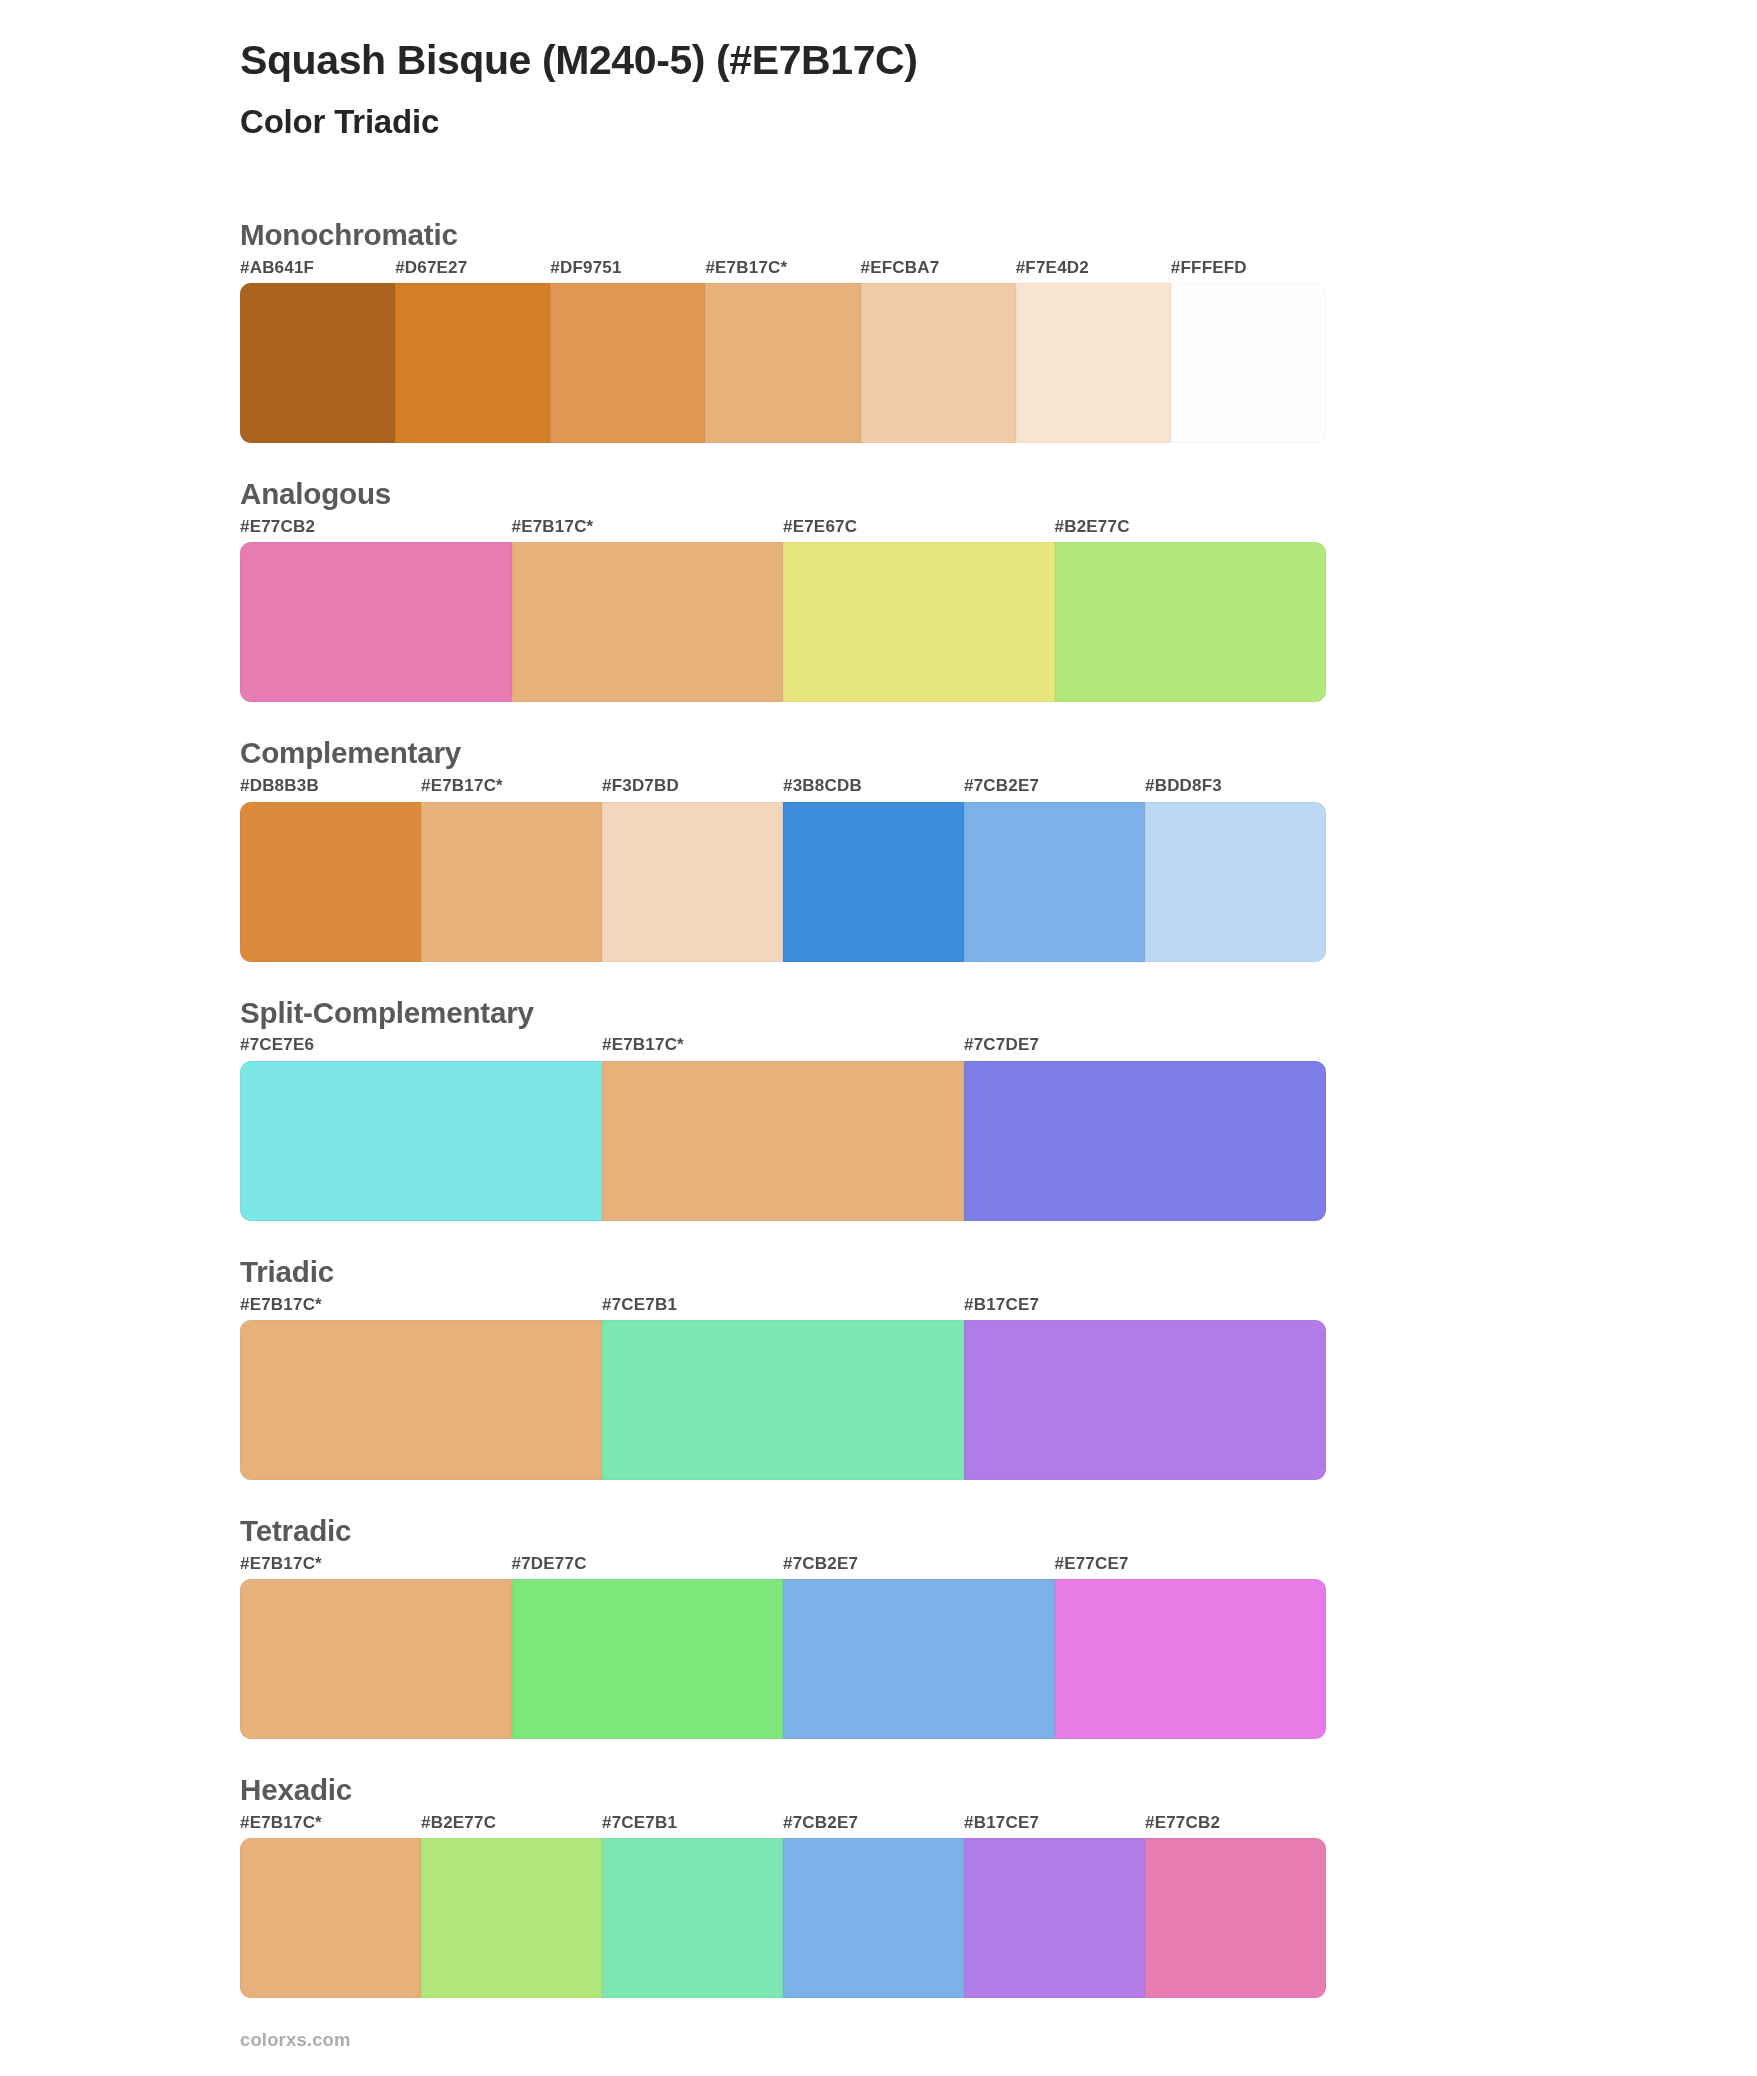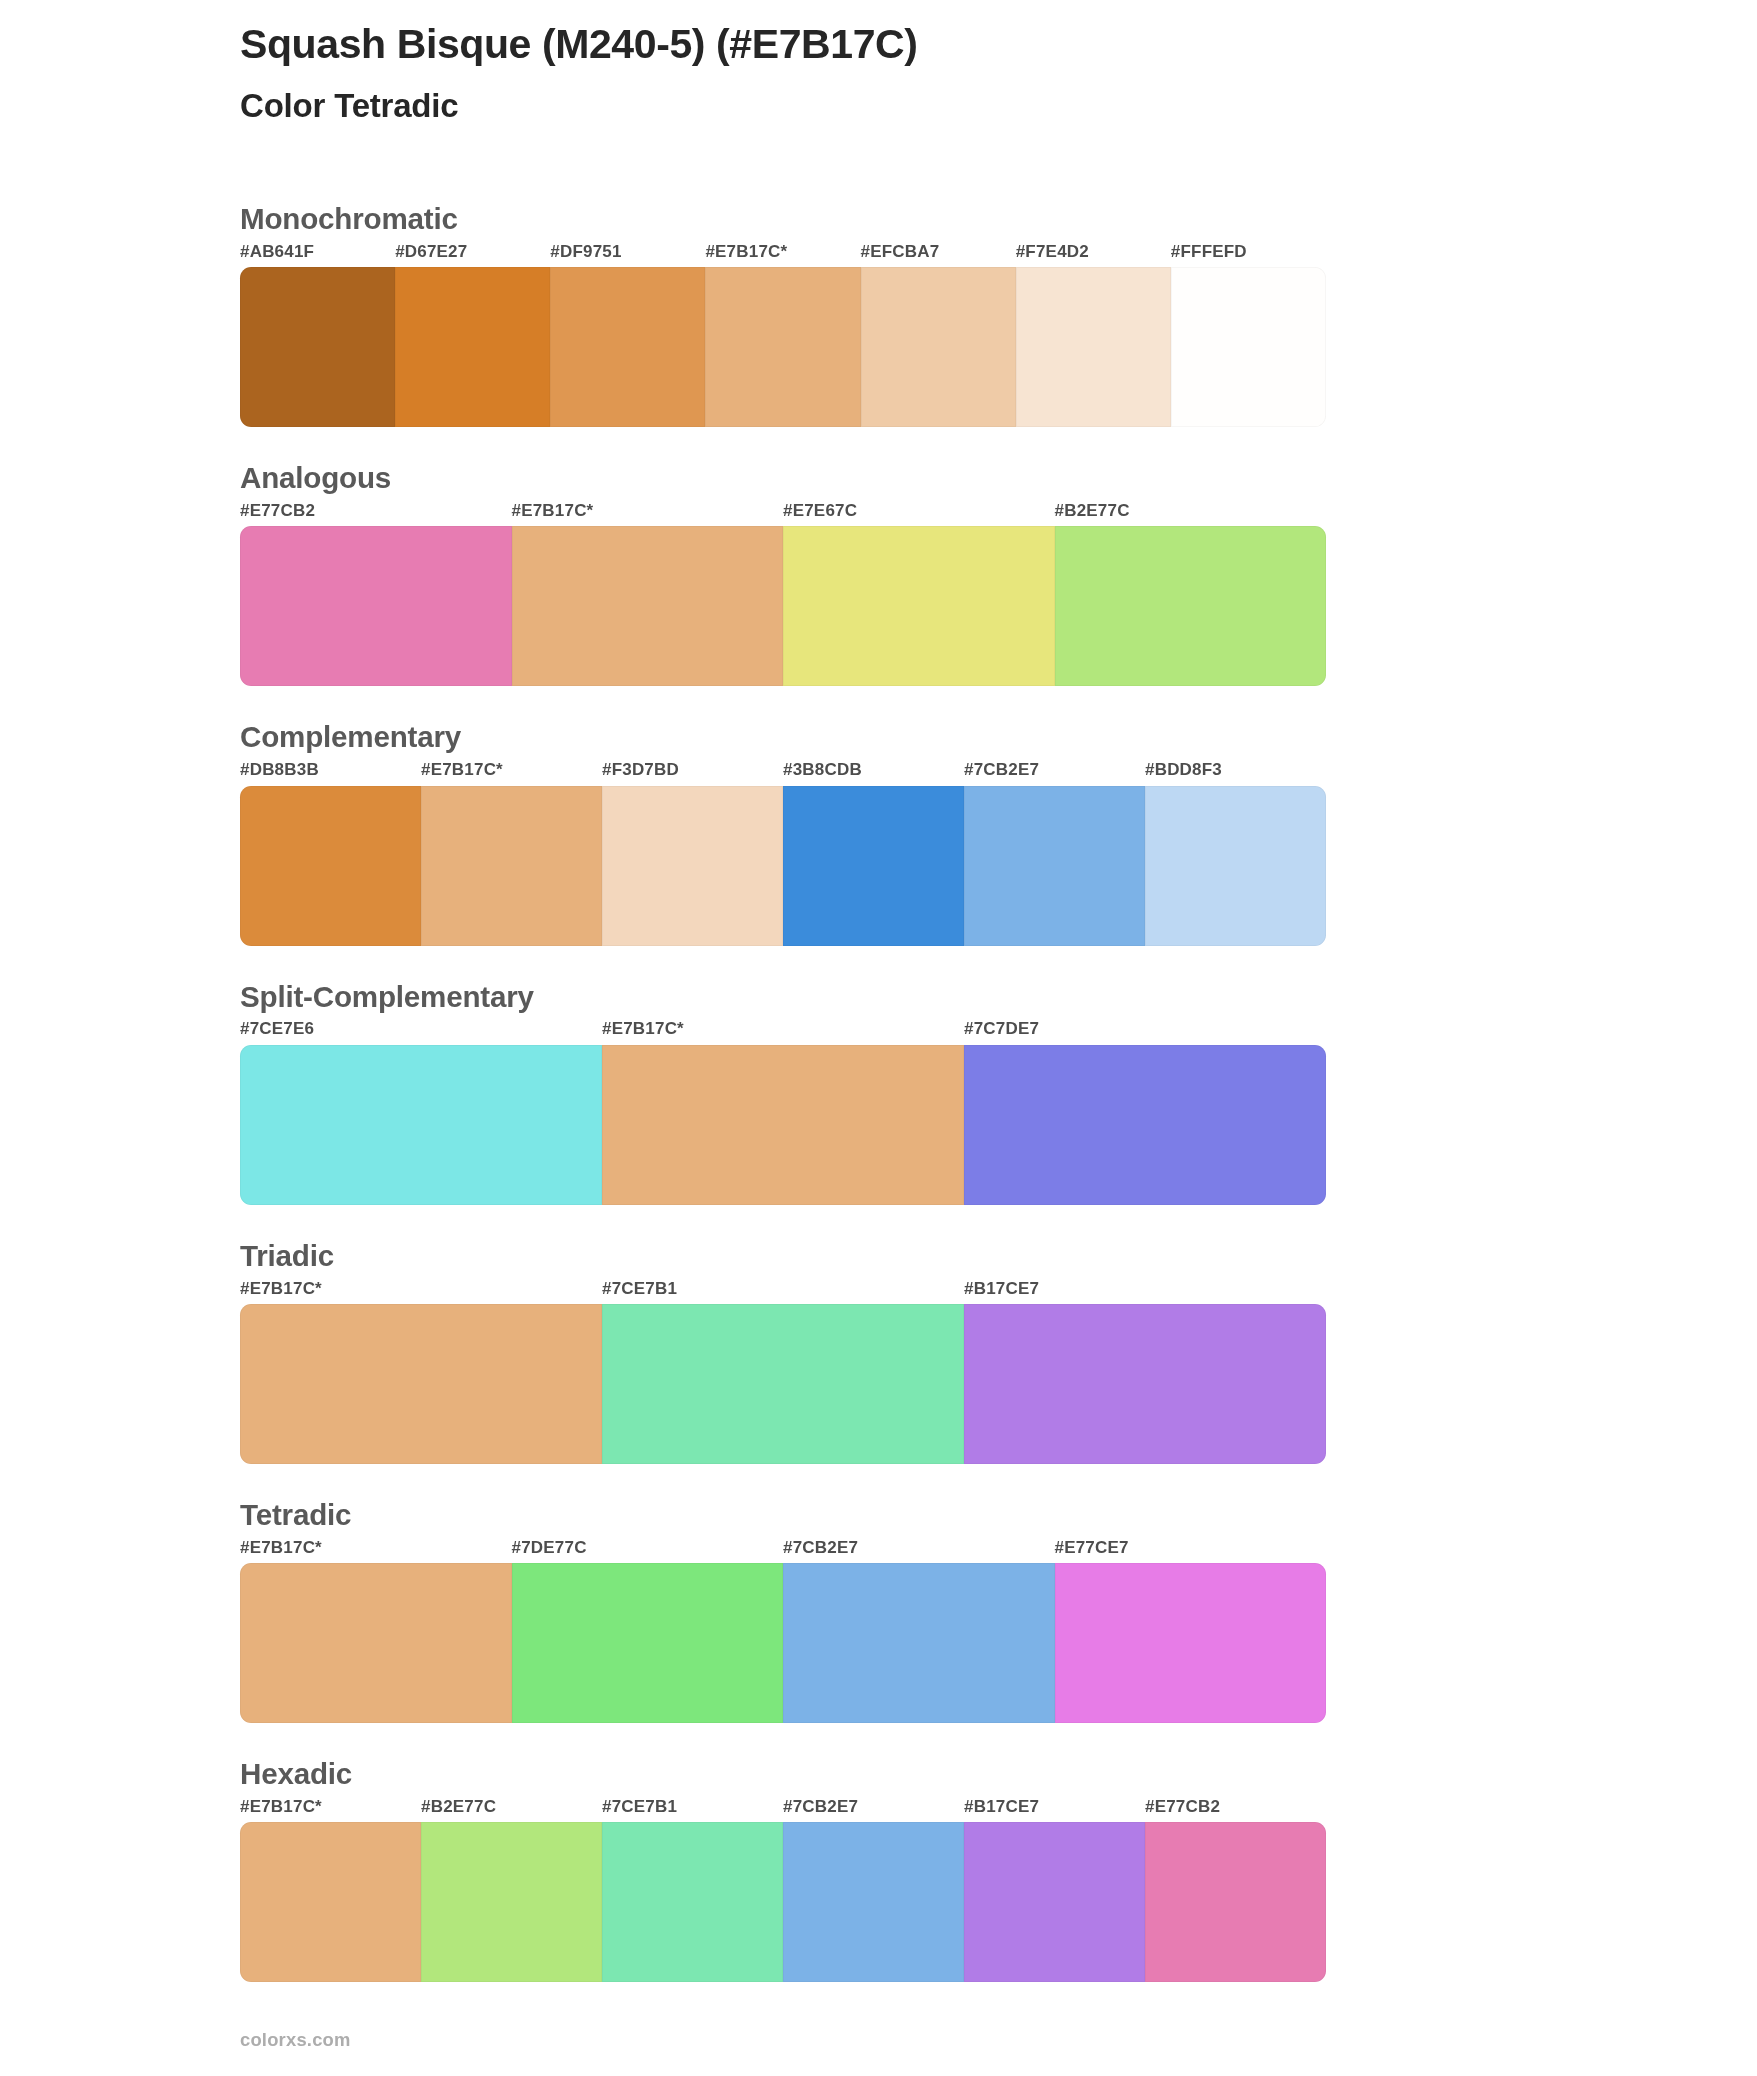--- a/index.html
+++ b/index.html
@@ -12,21 +12,21 @@
     height: 2077px;
     font-family: "Liberation Sans", sans-serif;
     -webkit-font-smoothing: antialiased;
   }
 
   .page {
     position: relative;
     width: 1694px;
     height: 2077px;
     box-sizing: border-box;
-    padding: 0 240px;
+    padding: 16px 240px;
   }
 
   
   .header {
     padding-top: 21px;
   }
   .page-title {
     font-size: 41px;
     font-weight: bold;
     color: #262626;
@@ -113,21 +113,21 @@
     letter-spacing: 0.2px;
   }
 </style>
 </head>
 <body>
 
 <div class="page">
 
   <div class="header">
     <h1 class="page-title">Squash Bisque (M240-5) (#E7B17C)</h1>
-    <h2 class="page-subtitle">Color Tetradic</h2>
+    <h2 class="page-subtitle">Color Triadic</h2>
   </div>
 
   <div class="sections">
       <div class="palette-section">
         <div class="section-heading">Monochromatic</div>
         <div class="swatch-row">
           <div class="swatch">
             <div class="swatch-label">#AB641F</div>
             <div class="swatch-chip" style="background: rgb(171, 100, 31);"></div>
           </div>

